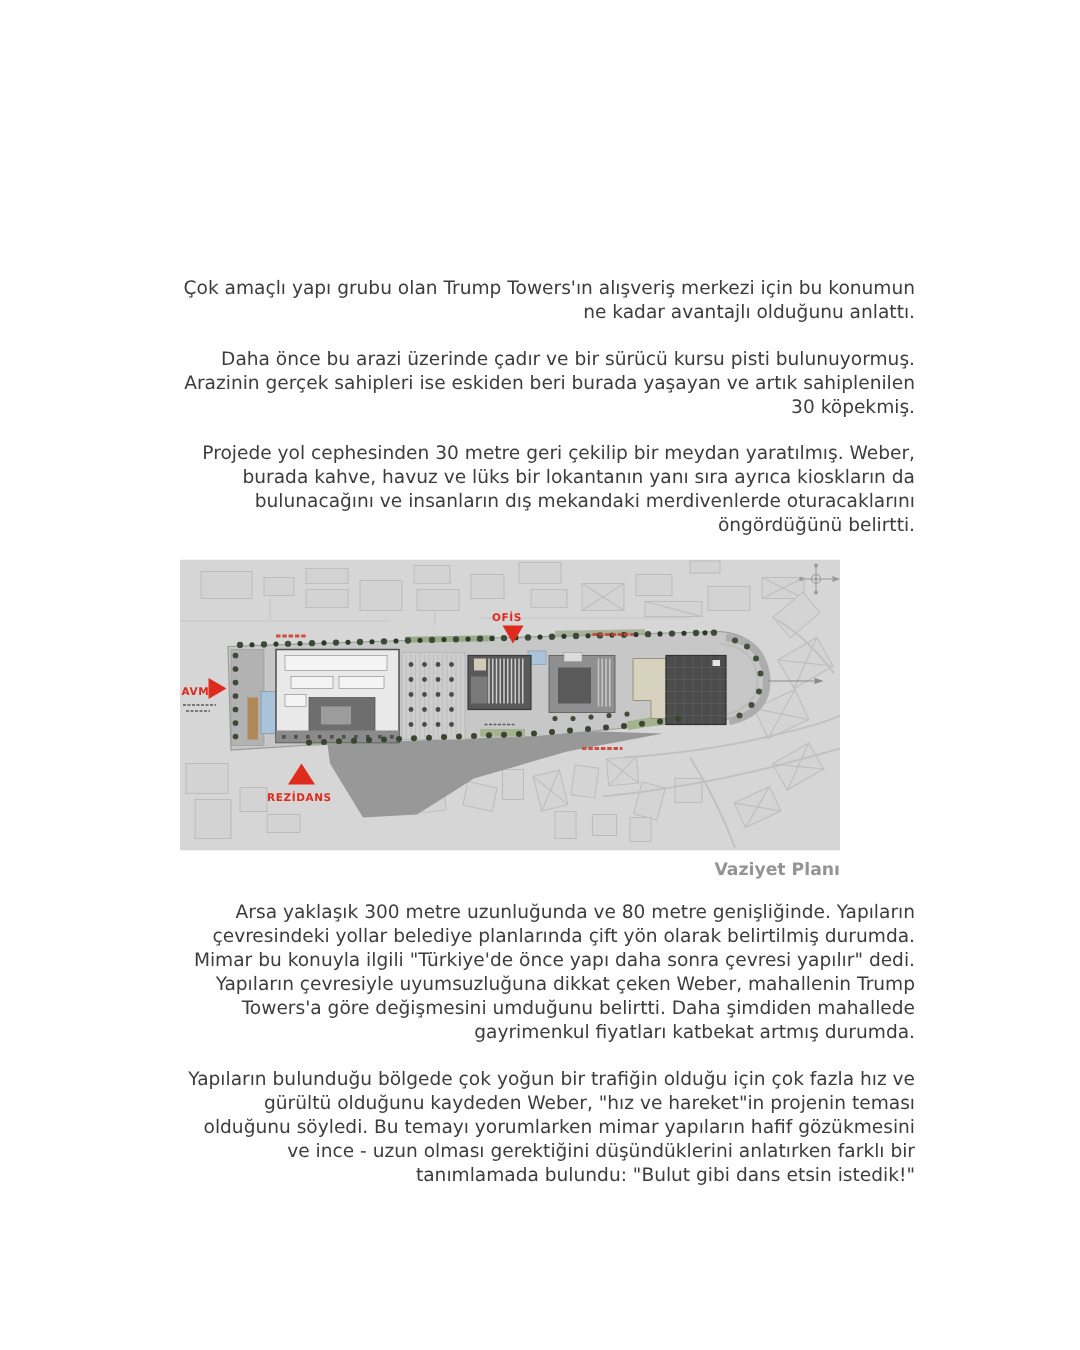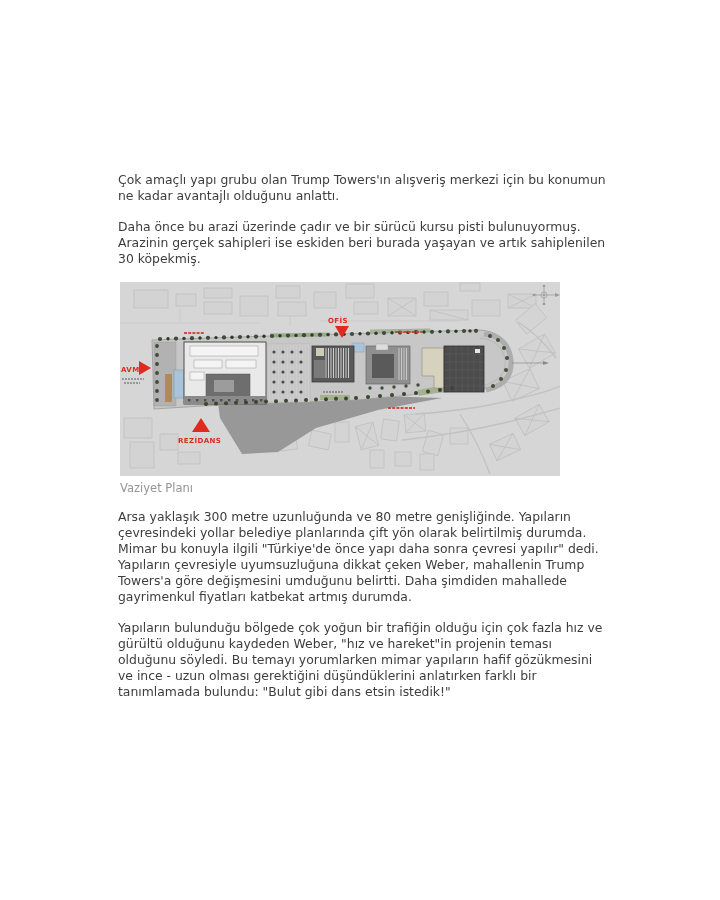--- a/index.html
+++ b/index.html
@@ -2,41 +2,42 @@
 <html><head>
 <meta charset="utf-8">
 <style>
   html,body{margin:0;padding:0;background:#ffffff;}
   body{
     width:720px;height:900px;position:relative;overflow:hidden;
     font-family:"DejaVu Sans","Liberation Sans",sans-serif;
     color:#3d3d3d;
   }
   .article{
-    position:absolute;left:118px;top:172px;width:492px;
-    font-size:12.4px;line-height:16px;
+    position:absolute;left:118px;top:184px;width:492px;
+    font-size:12.4px;line-height:16px;text-align:right;
   }
   .article p{margin:0 0 15px 0;}
   .figure{margin:13px 0 0 2px;width:440px;}
   .figure svg{display:block;}
   .caption{
-    margin:5px 0 14px 0;color:#949494;font-size:11.5px;line-height:14px;
+    margin:5px 0 14px 0;color:#949494;font-size:11.5px;line-height:14px;font-weight:bold;
   }
   .plan-label{
     font-family:"DejaVu Sans","Liberation Sans",sans-serif;
     font-weight:bold;font-size:7px;letter-spacing:.4px;
   }
 </style>
 </head>
 <body>
 
 <div class="article">
 
   <p>Çok amaçlı yapı grubu olan Trump Towers'ın alışveriş merkezi için bu konumun ne kadar avantajlı olduğunu anlattı.</p>
   <p>Daha önce bu arazi üzerinde çadır ve bir sürücü kursu pisti bulunuyormuş. Arazinin gerçek sahipleri ise eskiden beri burada yaşayan ve artık sahiplenilen 30 köpekmiş.</p>
+  <p>Projede yol cephesinden 30 metre geri çekilip bir meydan yaratılmış. Weber, burada kahve, havuz ve lüks bir lokantanın yanı sıra ayrıca kioskların da bulunacağını ve insanların dış mekandaki merdivenlerde oturacaklarını öngördüğünü belirtti.</p>
 
   <div class="figure">
     <svg width="440" height="194" viewBox="0 0 440 194" xmlns="http://www.w3.org/2000/svg">
 
       <rect width="440" height="194" fill="#d6d6d6"></rect>
 
       <g stroke="#bdbdbd" fill="#d3d3d3" stroke-width="0.7">
         <rect x="14" y="8" width="34" height="18"></rect>
         <rect x="56" y="12" width="20" height="12"></rect>
         <rect x="84" y="6" width="28" height="10"></rect>

